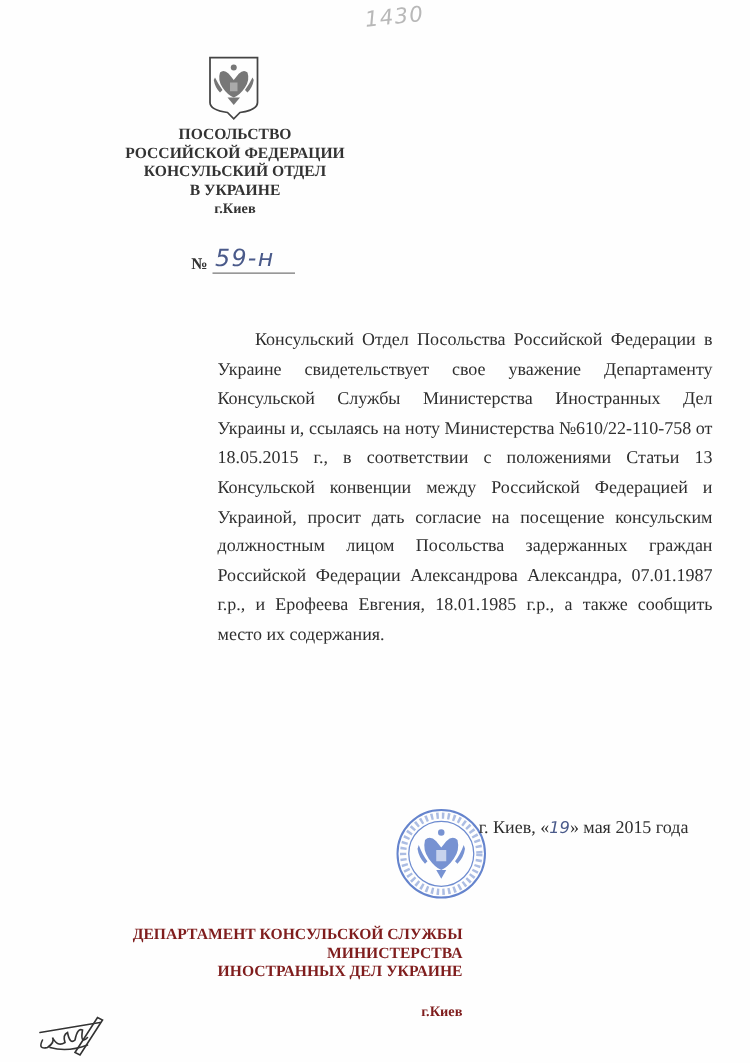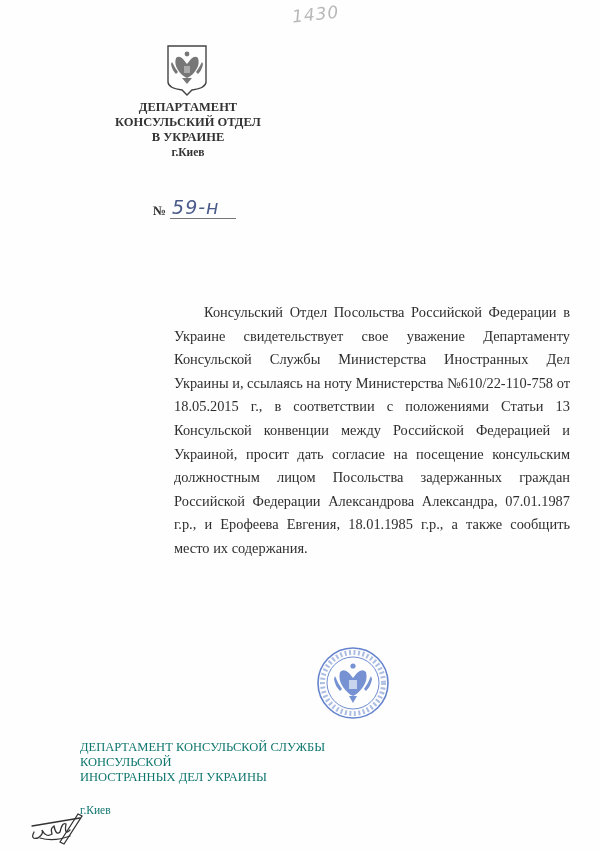--- a/index.html
+++ b/index.html
@@ -33,38 +33,38 @@
   .number-line .no-value {
     font-family: "DejaVu Sans", sans-serif; font-style: italic; font-size: 19px;
     color: #4a5a8a; border-bottom: 1px solid #777; padding: 0 16px 0 2px; letter-spacing: 1px;
   }
 
   .body-text {
     position: absolute; left: 174px; width: 396px;
     font-size: 14.4px; line-height: 23.6px; text-align: justify; color: #2e2e2e;
   }
   .body-text p { margin: 0; text-indent: 30px; }
-  .p1 { top: 261px; margin-top: 40px; }
+  .p1 { top: 261px; }
   .p2 { top: 512px; }
 
   .date-line {
     position: absolute; left: 383px; top: 654px;
     font-size: 14.4px; color: #2e2e2e; white-space: nowrap;
   }
   .date-line .day {
     font-family: "DejaVu Sans", sans-serif; font-style: italic; color: #4a5a8a; font-size: 13px;
   }
 
   .stamp {
     position: absolute; left: 316px; top: 646px; width: 74px; height: 74px;
   }
 
   .recipient {
     position: absolute; left: 80px; top: 740px; width: 290px;
-    text-align: left; font-weight: normal; font-size: 12.5px; line-height: 15px; color: #0f766e;
+    text-align: right; font-weight: bold; font-size: 12.5px; line-height: 15px; color: #7f1d1d;
   }
   .recipient .city { margin-top: 18px; font-size: 11.5px; }
 
   .signature {
     position: absolute; left: 20px; top: 808px; width: 70px; height: 38px;
   }
 </style>
 </head>
 <body>
 
@@ -80,21 +80,22 @@
         <path d="M10 14 Q13 11 17 15 L21 20 L25 15 Q29 11 32 14 Q34 20 30 26 Q26 32 21 34 Q16 32 12 26 Q8 20 10 14 Z"></path>
         <path d="M6 18 Q9 24 12 28 L10 30 Q6 26 5 20 Z"></path>
         <path d="M36 18 Q33 24 30 28 L32 30 Q36 26 37 20 Z"></path>
         <rect x="18" y="22" width="6" height="7" fill="#aaa"></rect>
         <path d="M16 34 L21 40 L26 34 Z"></path>
       </g>
     </svg>
   </div>
 
   <div class="letterhead">
-    <div>ДЕПАРТАМЕНТ</div>
+    <div>ПОСОЛЬСТВО</div>
+    <div>РОССИЙСКОЙ ФЕДЕРАЦИИ</div>
     <div>КОНСУЛЬСКИЙ ОТДЕЛ</div>
     <div>В УКРАИНЕ</div>
     <div class="city">г.Киев</div>
   </div>
 
   <div class="number-line">
     <span class="no-sign">№</span>
     <span class="no-value">59-н</span>
   </div>
 
@@ -112,25 +113,28 @@
         <circle cx="37" cy="20" r="2.6"></circle>
         <path d="M24 26 Q28 22 33 27 L37 32 L41 27 Q46 22 50 26 Q52 34 47 41 Q42 48 37 50 Q32 48 27 41 Q22 34 24 26 Z"></path>
         <path d="M19 30 Q22 38 26 43 L24 45 Q19 40 18 33 Z"></path>
         <path d="M55 30 Q52 38 48 43 L50 45 Q55 40 56 33 Z"></path>
         <path d="M33 50 L37 57 L41 50 Z"></path>
       </g>
       <rect x="33" y="34" width="8" height="9" fill="#fff" opacity="0.6"></rect>
     </svg>
   </div>
 
+  <div class="date-line">
+    <span>г. Киев,  «</span><span class="day">19</span><span>» мая 2015 года</span>
+  </div>
 
   <div class="recipient">
     <div>ДЕПАРТАМЕНТ КОНСУЛЬСКОЙ СЛУЖБЫ</div>
-    <div>КОНСУЛЬСКОЙ</div>
-    <div>ИНОСТРАННЫХ ДЕЛ УКРАИНЫ</div>
+    <div>МИНИСТЕРСТВА</div>
+    <div>ИНОСТРАННЫХ ДЕЛ УКРАИНЕ</div>
     <div class="city">г.Киев</div>
   </div>
 
   <div class="signature">
     <svg width="70" height="38" viewBox="0 0 70 38">
       <g fill="none" stroke="#333" stroke-width="1.3" stroke-linecap="round">
         <path d="M14 24 Q10 32 18 30 Q24 26 22 22 Q26 30 32 26 Q30 20 34 18 Q36 28 40 24 Q42 14 46 16 Q44 28 50 22"></path>
         <path d="M12 18 L60 10"></path>
         <path d="M40 34 L58 6 L62 8 L44 36 Z"></path>
         <path d="M20 30 Q34 34 50 28"></path>

